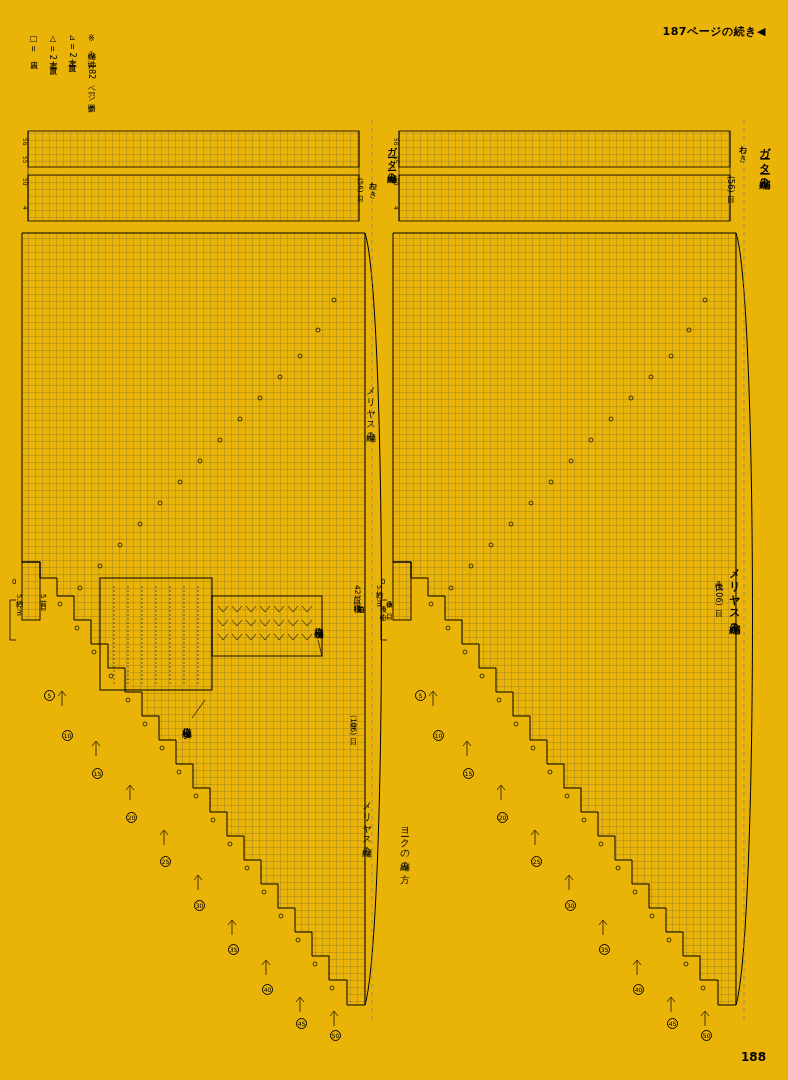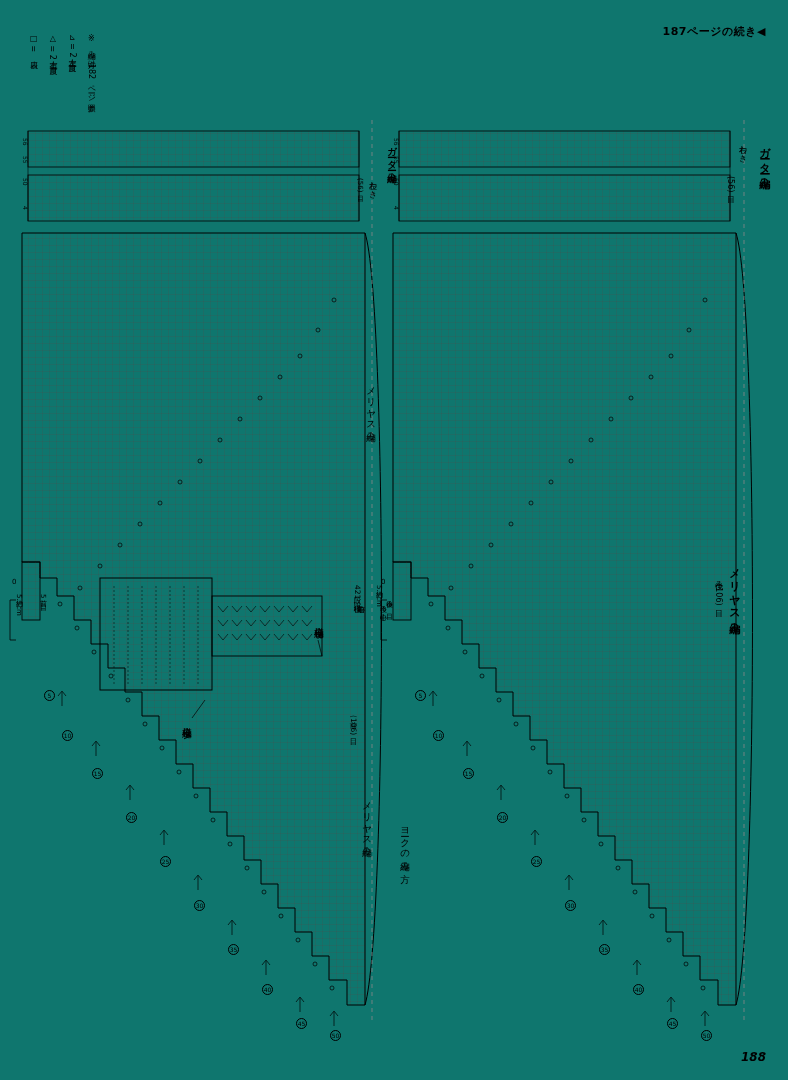--- a/index.html
+++ b/index.html
@@ -11,39 +11,38 @@
     width: 788px;
     height: 1080px;
     position: relative;
     font-family: "DejaVu Sans", "Liberation Sans", sans-serif;
     color: #000000;
     overflow: hidden;
   }
   .page {
     position: absolute;
     inset: 0;
-    background: #0f766e;
+    background: #eab308;
   }
   
   .header-note {
     position: absolute;
     top: 24px;
     right: 22px;
     font-size: 11px;
     font-weight: bold;
     letter-spacing: 0.5px;
     white-space: nowrap;
   }
   .folio {
     position: absolute;
     bottom: 16px;
     right: 22px;
     font-size: 12px;
     font-weight: bold;
-    font-style: italic;
   }
   
   .legend {
     position: absolute;
     top: 34px;
     left: 26px;
     font-size: 8px;
     line-height: 1.9;
   }
   .legend .row {

